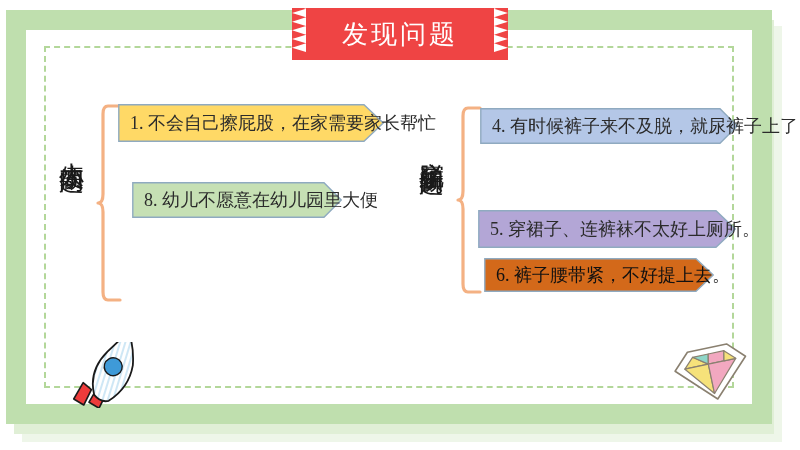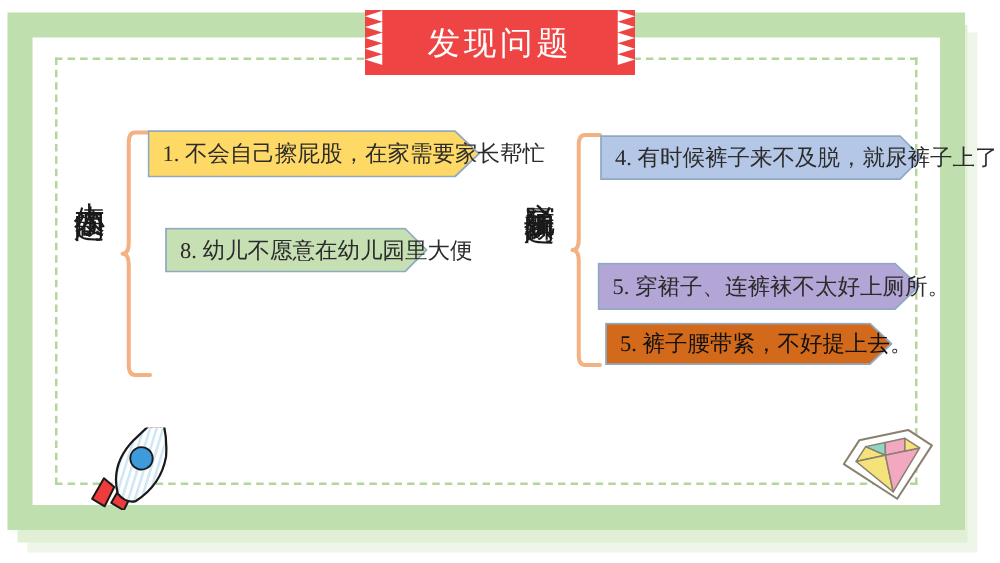--- a/index.html
+++ b/index.html
@@ -212,21 +212,21 @@
     <svg class="shape" viewBox="0 0 258 38" preserveAspectRatio="none">
       <path d="M0.8,0.8 L238,0.8 L257.2,19 L238,37.2 L0.8,37.2 Z" fill="#b3a6d6" stroke="#8faac0" stroke-width="1.4"></path>
     </svg>
     <span class="txt">5. 穿裙子、连裤袜不太好上厕所。</span>
   </div>
 
   <div class="arrowbox box6 dark">
     <svg class="shape" viewBox="0 0 230 34" preserveAspectRatio="none">
       <path d="M0.8,0.8 L212,0.8 L229.2,17 L212,33.2 L0.8,33.2 Z" fill="#d3691a" stroke="#8faac0" stroke-width="1.4"></path>
     </svg>
-    <span class="txt">5. 裤子腰带紧，不好提上去。</span>
+    <span class="txt">6. 裤子腰带紧，不好提上去。</span>
   </div>
 
   <svg class="deco deco-rocket" viewBox="0 0 104 66">
     <defs>
       <pattern id="stripes" width="5" height="5" patternUnits="userSpaceOnUse" patternTransform="rotate(45)">
         <rect width="5" height="5" fill="#ffffff"></rect>
         <rect width="2" height="5" fill="#cfe7f5"></rect>
       </pattern>
     </defs>
     <g transform="rotate(-28 52 33)">

